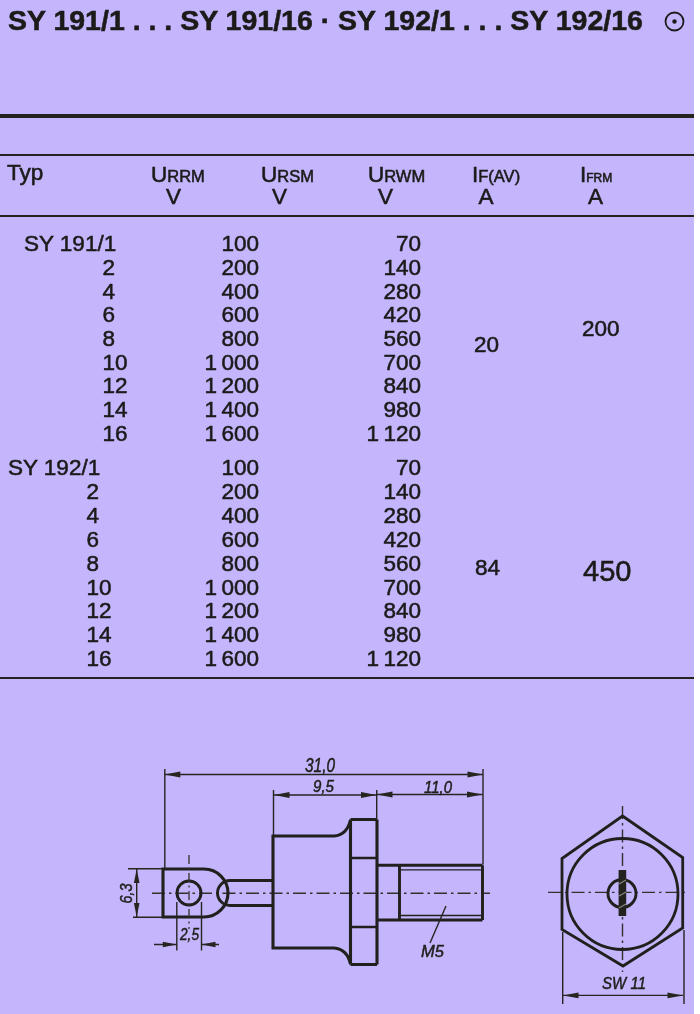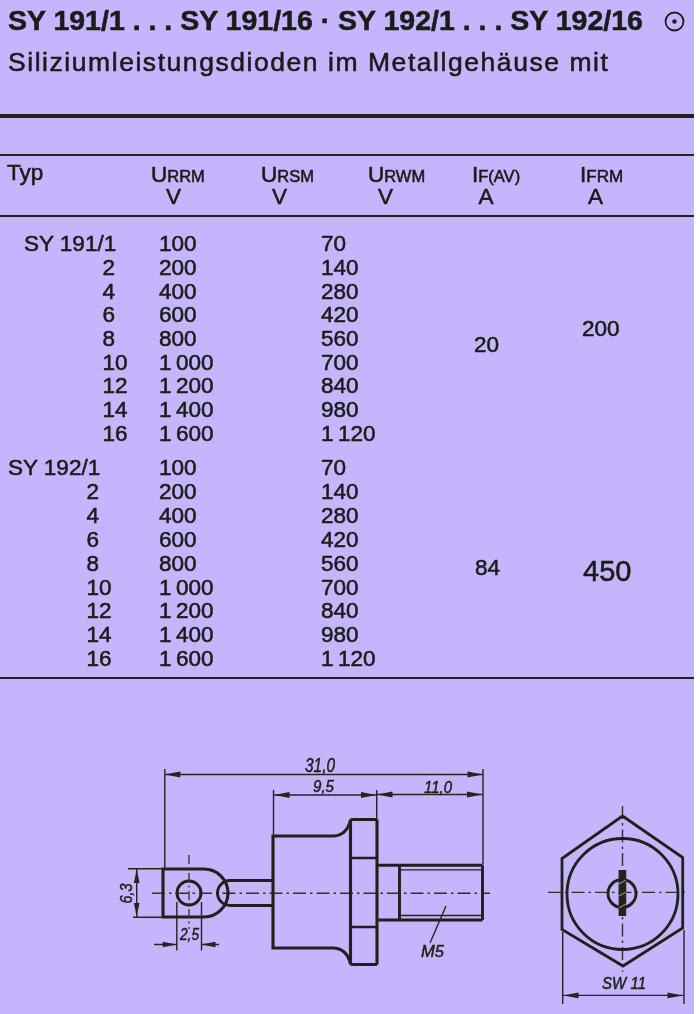--- a/index.html
+++ b/index.html
@@ -1,33 +1,32 @@
 <!DOCTYPE html>
 <html><head>
 <meta charset="utf-8">
 <style>
 html,body{margin:0;padding:0}
 #page{position:relative;width:694px;height:1014px;background:#c4b5fd;font-family:"Liberation Sans",sans-serif;color:#1c1b19;overflow:hidden;-webkit-text-stroke:0.55px #1c1b19}
 .abs{position:absolute;white-space:pre}
 .rule{position:absolute;left:0;background:#24231f}
-.num{}
+.num{text-align:right}
 .col{position:absolute;font-size:22.5px;line-height:23.66px}
 </style>
 </head>
 <body>
 <div id="page">
 
 <div class="abs" style="left:8px;top:4px;font-size:28.5px;font-weight:bold">SY 191/1 . . . SY 191/16 · SY 192/1 . . . SY 192/16</div>
 
 <svg class="abs" style="left:663px;top:10px" width="24" height="24" viewBox="0 0 24 24">
       <circle cx="11.5" cy="11.5" r="9" fill="none" stroke="#1c1b19" stroke-width="1.8"></circle>
       <circle cx="11.5" cy="11.5" r="2.2" fill="#1c1b19"></circle>
     </svg>
 
-<div class="abs" style="left:8px;top:47px;font-size:26.5px;letter-spacing:1.55px">Siliziumleistungsdioden im Metallgehäuse mit</div>
 
 
 <div class="rule" style="top:114.3px;width:700px;height:3.4px"></div>
 
 <div class="rule" style="top:153.5px;width:700px;height:2px"></div>
 
 <div class="abs" style="left:7px;top:159.5px;font-size:22.5px">Typ</div>
 
 <div class="abs" style="left:151px;top:161.5px;font-size:22.5px">U<span style="font-size:16.5px">RRM</span></div>
 
@@ -38,21 +37,21 @@
 <div class="abs" style="left:272px;top:183.7px;font-size:22.5px">V</div>
 
 <div class="abs" style="left:368px;top:161.5px;font-size:22.5px">U<span style="font-size:16.5px">RWM</span></div>
 
 <div class="abs" style="left:378px;top:183.7px;font-size:22.5px">V</div>
 
 <div class="abs" style="left:472px;top:161.5px;font-size:22.5px">I<span style="font-size:16.5px">F(AV)</span></div>
 
 <div class="abs" style="left:478.5px;top:183.7px;font-size:22.5px">A</div>
 
-<div class="abs" style="left:580px;top:161.5px;font-size:22.5px">I<span style="font-size:17px">FRM</span></div>
+<div class="abs" style="left:580px;top:161.5px;font-size:22.5px">I<span style="font-size:12px">FRM</span></div>
 
 <div class="abs" style="left:588px;top:183.7px;font-size:22.5px">A</div>
 
 <div class="rule" style="top:214.6px;width:700px;height:2.8px"></div>
 
 <div class="col" style="left:24px;top:232.4px">
       <div>SY 191/1</div>
       <div style="padding-left:78.5px">2</div>
       <div style="padding-left:78.5px">4</div>
       <div style="padding-left:78.5px">6</div>

